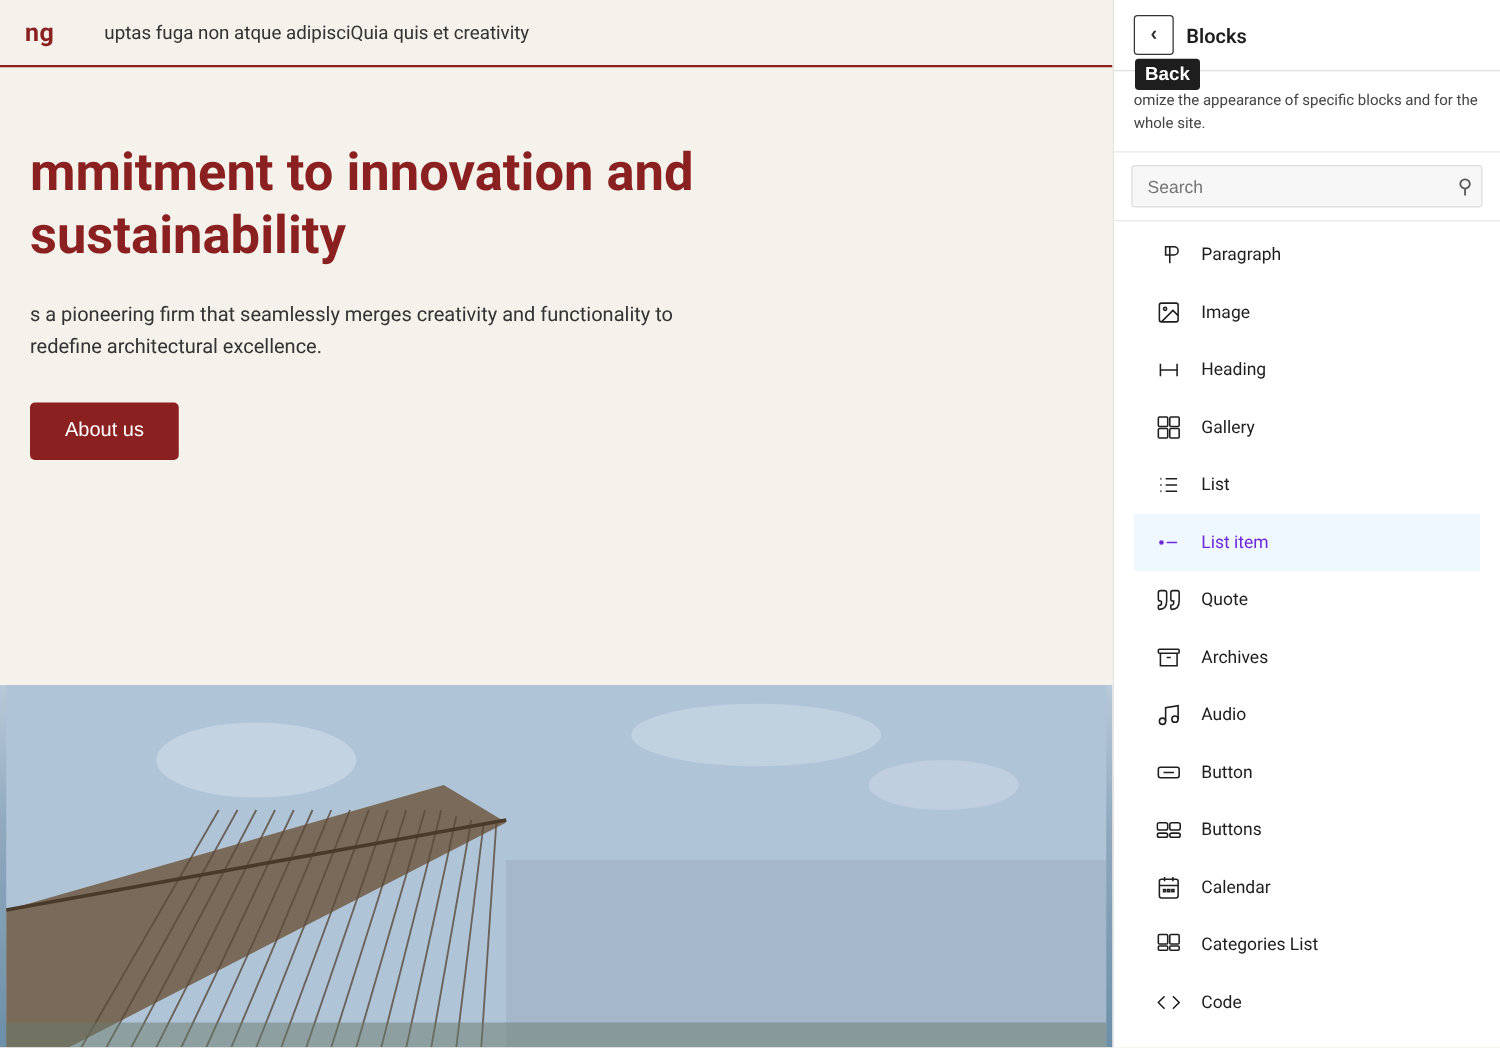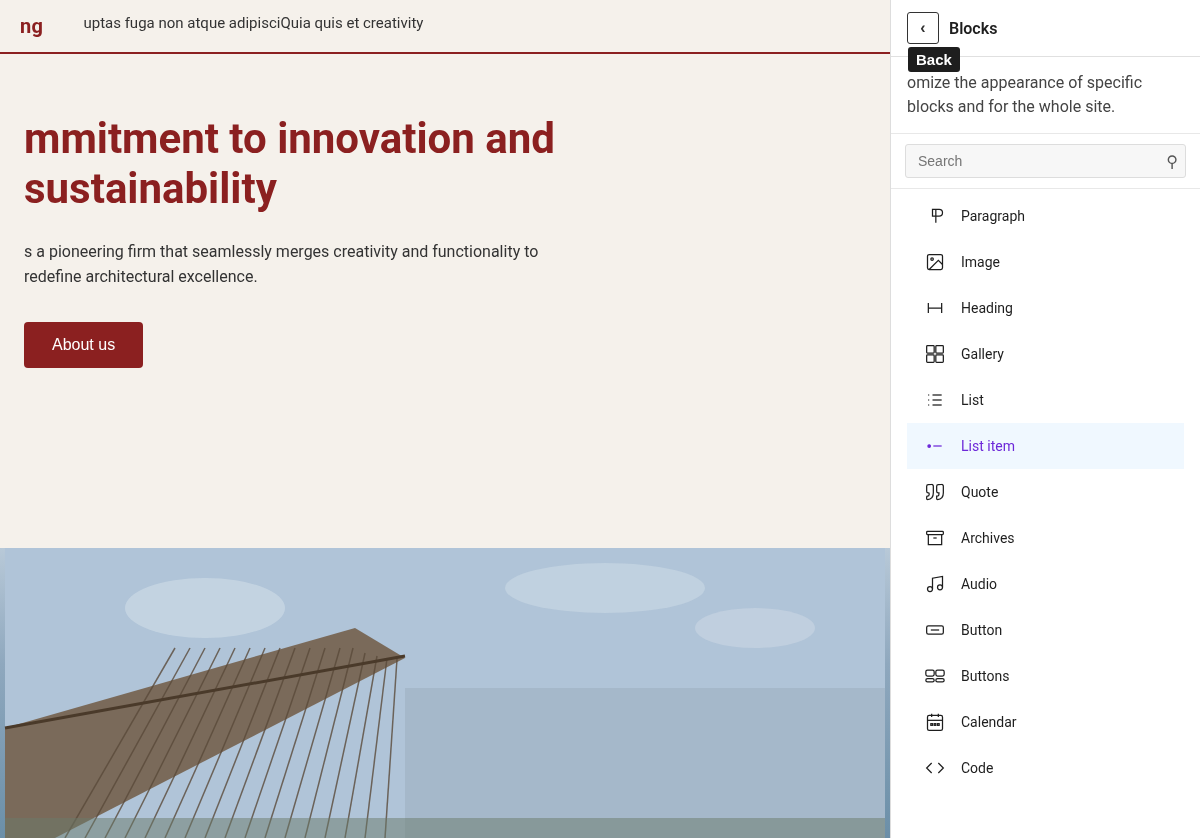--- a/index.html
+++ b/index.html
@@ -21,21 +21,21 @@
     }
 
     
     .top-nav {
       background: #f5f1eb;
       padding: 14px 0 14px 0;
       border-bottom: 2px solid #8b2020;
     }
     .top-nav-inner {
       display: flex;
-      align-items: flex-start;
+      align-items: center;
       padding: 0 20px;
       gap: 40px;
     }
     .nav-title {
       color: #8b2020;
       font-size: 20px;
       font-weight: 700;
       letter-spacing: 0.02em;
     }
     .nav-links {
@@ -141,21 +141,21 @@
     }
     .sidebar-title {
       font-size: 16px;
       font-weight: 600;
       color: #1e1e1e;
     }
 
     
     .sidebar-desc {
       padding: 14px 16px;
-      font-size: 16px;
+      font-size: 12px;
       color: #444;
       line-height: 1.5;
       border-bottom: 1px solid #e8e8e8;
     }
 
     
     .search-container {
       padding: 10px 14px;
       border-bottom: 1px solid #e8e8e8;
       position: relative;
@@ -429,20 +429,31 @@
             <rect x="7" y="14" width="2" height="2"></rect>
             <rect x="11" y="14" width="2" height="2"></rect>
             <rect x="15" y="14" width="2" height="2"></rect>
           </svg>
         </div>
         <span class="block-label">Calendar</span>
       </div>
       <div class="block-item">
         <div class="block-icon">
           <svg width="20" height="20" viewBox="0 0 24 24" fill="none" stroke="currentColor" stroke-width="1.5">
+            <rect x="2" y="2" width="9" height="9" rx="1"></rect>
+            <rect x="13" y="2" width="9" height="9" rx="1"></rect>
+            <rect x="2" y="13" width="9" height="4" rx="1"></rect>
+            <rect x="13" y="13" width="9" height="4" rx="1"></rect>
+          </svg>
+        </div>
+        <span class="block-label">Categories List</span>
+      </div>
+      <div class="block-item">
+        <div class="block-icon">
+          <svg width="20" height="20" viewBox="0 0 24 24" fill="none" stroke="currentColor" stroke-width="1.5">
             <polyline points="16 18 22 12 16 6"></polyline>
             <polyline points="8 6 2 12 8 18"></polyline>
           </svg>
         </div>
         <span class="block-label">Code</span>
       </div>
     </div>
 </div>
 
 </body></html>

